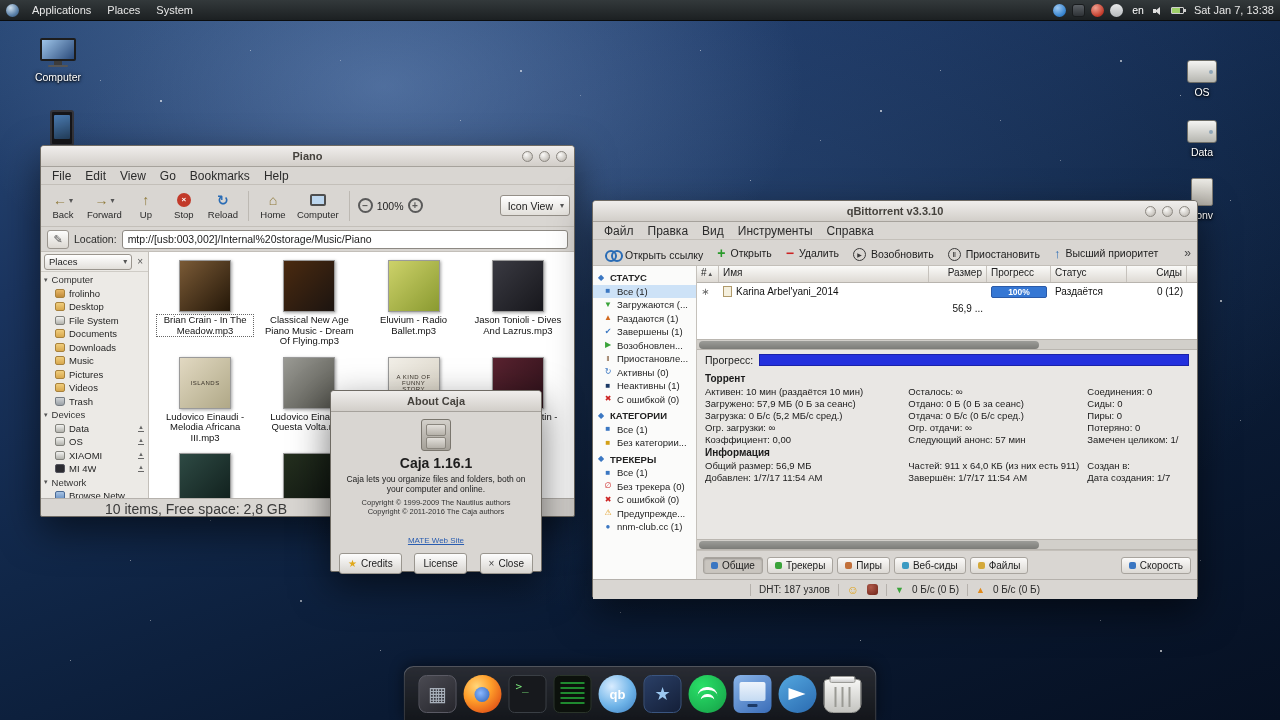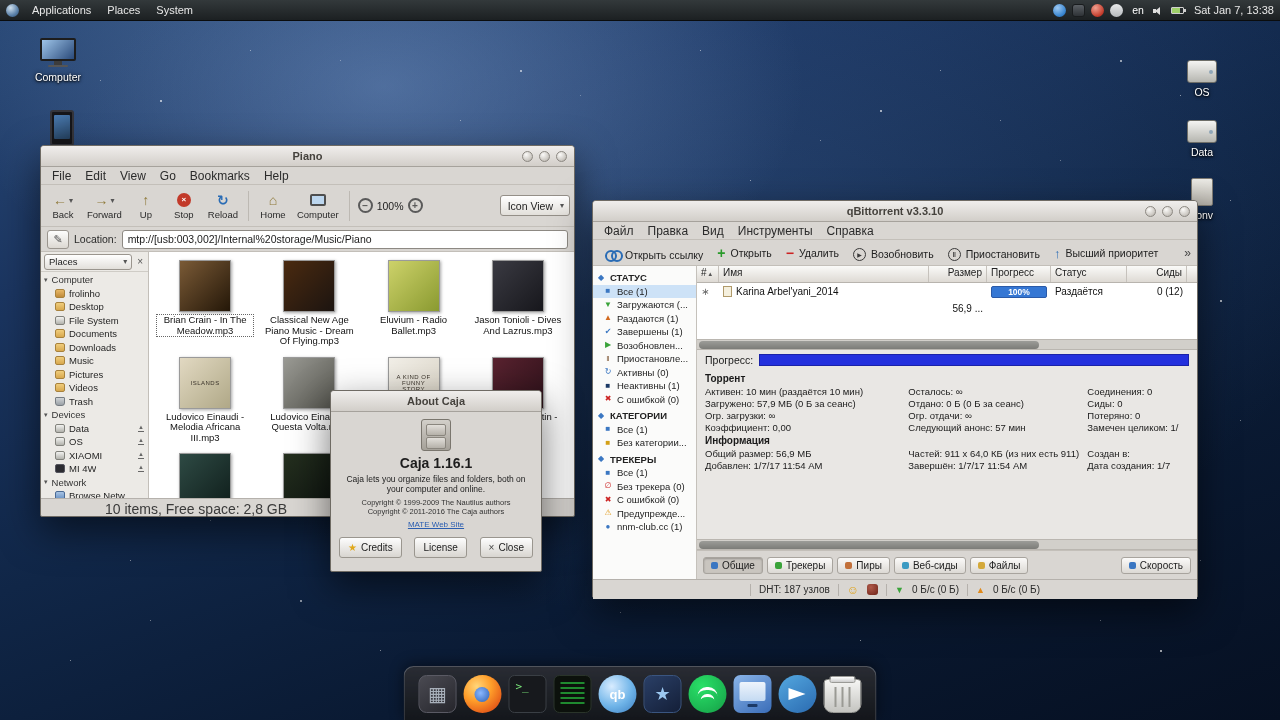--- a/index.html
+++ b/index.html
@@ -113,21 +113,21 @@
 
 
 #about{left:330px;top:390px;width:212px;height:182px;z-index:30;}
 .abody{display:flex;flex-direction:column;align-items:center;padding:5px 8px 7px;text-align:center;}
 .cab{width:30px;height:32px;background:linear-gradient(#d2cfc9,#a5a199);border:1px solid #7a766e;border-radius:3px;position:relative;margin-top:2px;}
 .cab::before,.cab::after{content:"";position:absolute;left:4px;right:4px;height:10px;border:1px solid #8a867e;background:linear-gradient(#e2dfda,#b5b1a9);border-radius:2px;}
 .cab::before{top:4px;}.cab::after{top:17px;}
 .aname{font-size:14px;font-weight:bold;color:#1d1d1d;margin:4px 0 3px;}
 .adesc{font-size:8.5px;line-height:10px;color:#222;max-width:186px;}
 .acopy{font-size:7.5px;line-height:9px;color:#333;margin-top:4px;}
-.alink{font-size:8px;color:#2a5db0;text-decoration:underline;margin-top:4px;}
+.alink{font-size:8px;color:#2a5db0;text-decoration:underline;margin-top:20px;}
 .abtns{display:flex;justify-content:space-between;width:100%;margin-top:8px;}
 .abtn{display:inline-flex;align-items:center;gap:4px;height:21px;padding:0 8px;font-size:10px;color:#222;
  border:1px solid #9a968f;border-radius:3px;background:linear-gradient(#fdfdfd,#d8d5d0);}
 .star-ic{color:#e0a81a;font-size:10px;}
 .x-ic{color:#444;font-size:10px;}
 
 
 #qbt{left:592px;top:200px;width:606px;height:398px;z-index:12;}
 .qtoolbar{height:26px;display:flex;align-items:center;gap:2px;padding:0 6px;border-bottom:1px solid #c3bfb9;font-size:10.5px;color:#222;}
 .qbtn{display:inline-flex;align-items:center;gap:5px;padding:2px 6px;border-radius:3px;white-space:nowrap;}
@@ -624,20 +624,25 @@
                 <div>Активен: 10 мин (раздаётся 10 мин)</div>
                 <div>Осталось: ∞</div>
                 <div>Соединения: 0</div>
               </div>
               <div class="qrow3">
                 <div>Загружено: 57,9 МБ (0 Б за сеанс)</div>
                 <div>Отдано: 0 Б (0 Б за сеанс)</div>
                 <div>Сиды: 0</div>
               </div>
               <div class="qrow3">
+                <div>Загрузка: 0 Б/с (5,2 МБ/с сред.)</div>
+                <div>Отдача: 0 Б/с (0 Б/с сред.)</div>
+                <div>Пиры: 0</div>
+              </div>
+              <div class="qrow3">
                 <div>Огр. загрузки: ∞</div>
                 <div>Огр. отдачи: ∞</div>
                 <div>Потеряно: 0</div>
               </div>
               <div class="qrow3">
                 <div>Коэффициент: 0,00</div>
                 <div>Следующий анонс: 57 мин</div>
                 <div>Замечен целиком: 1/</div>
               </div>
             </div>

